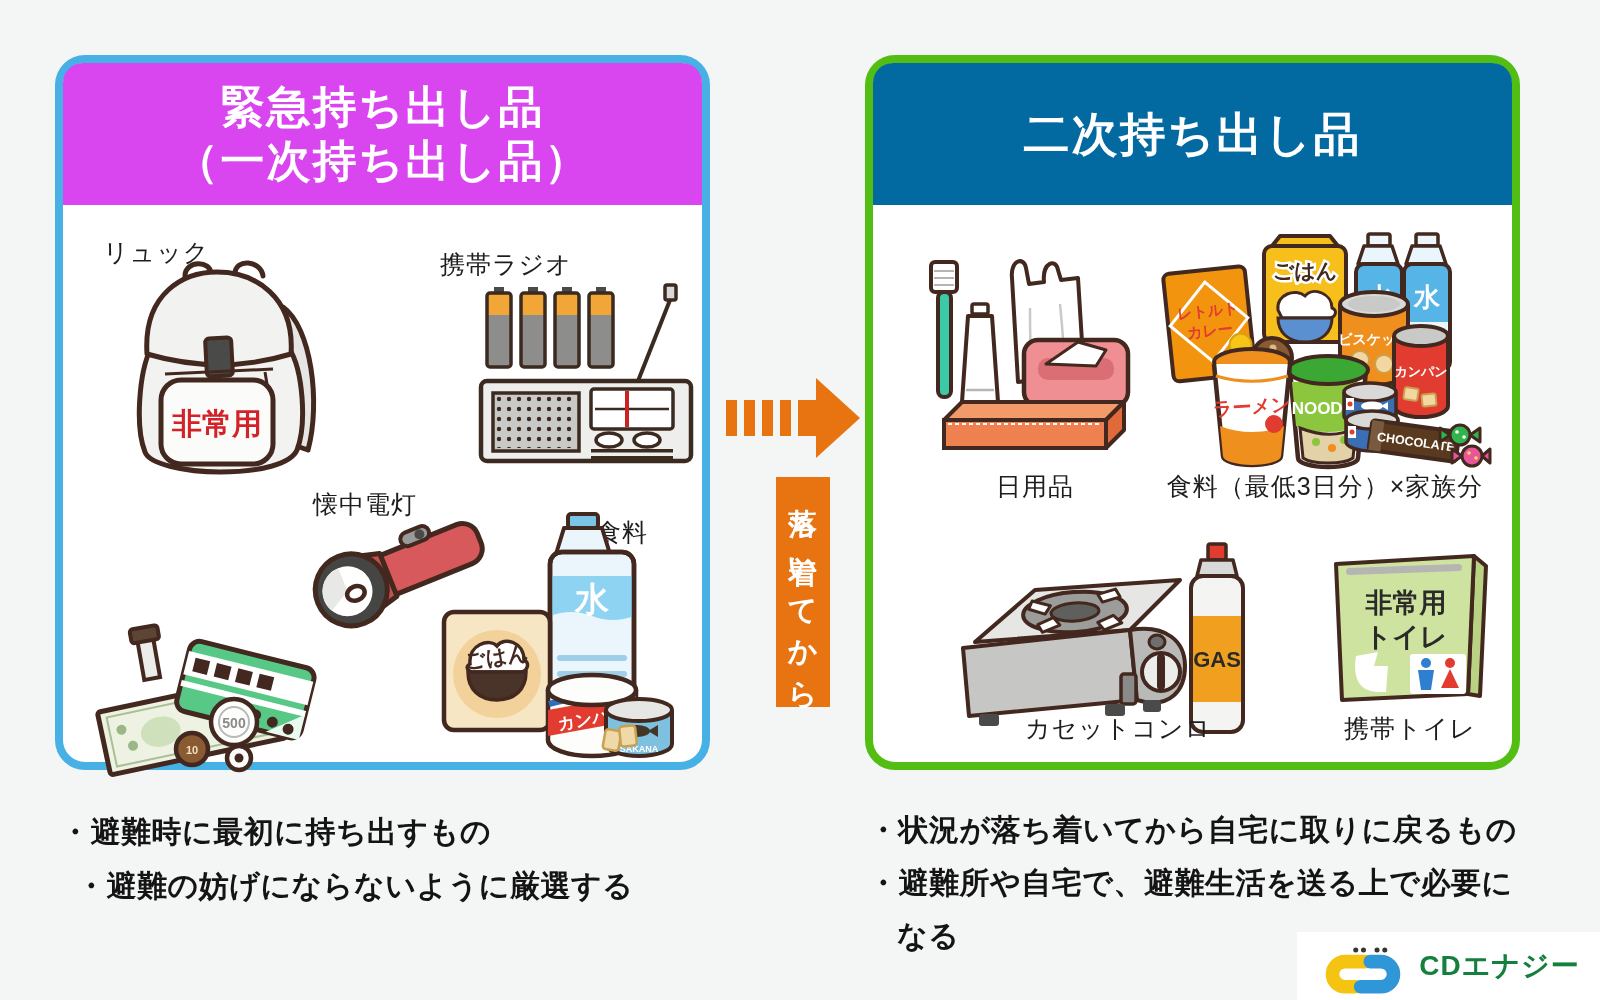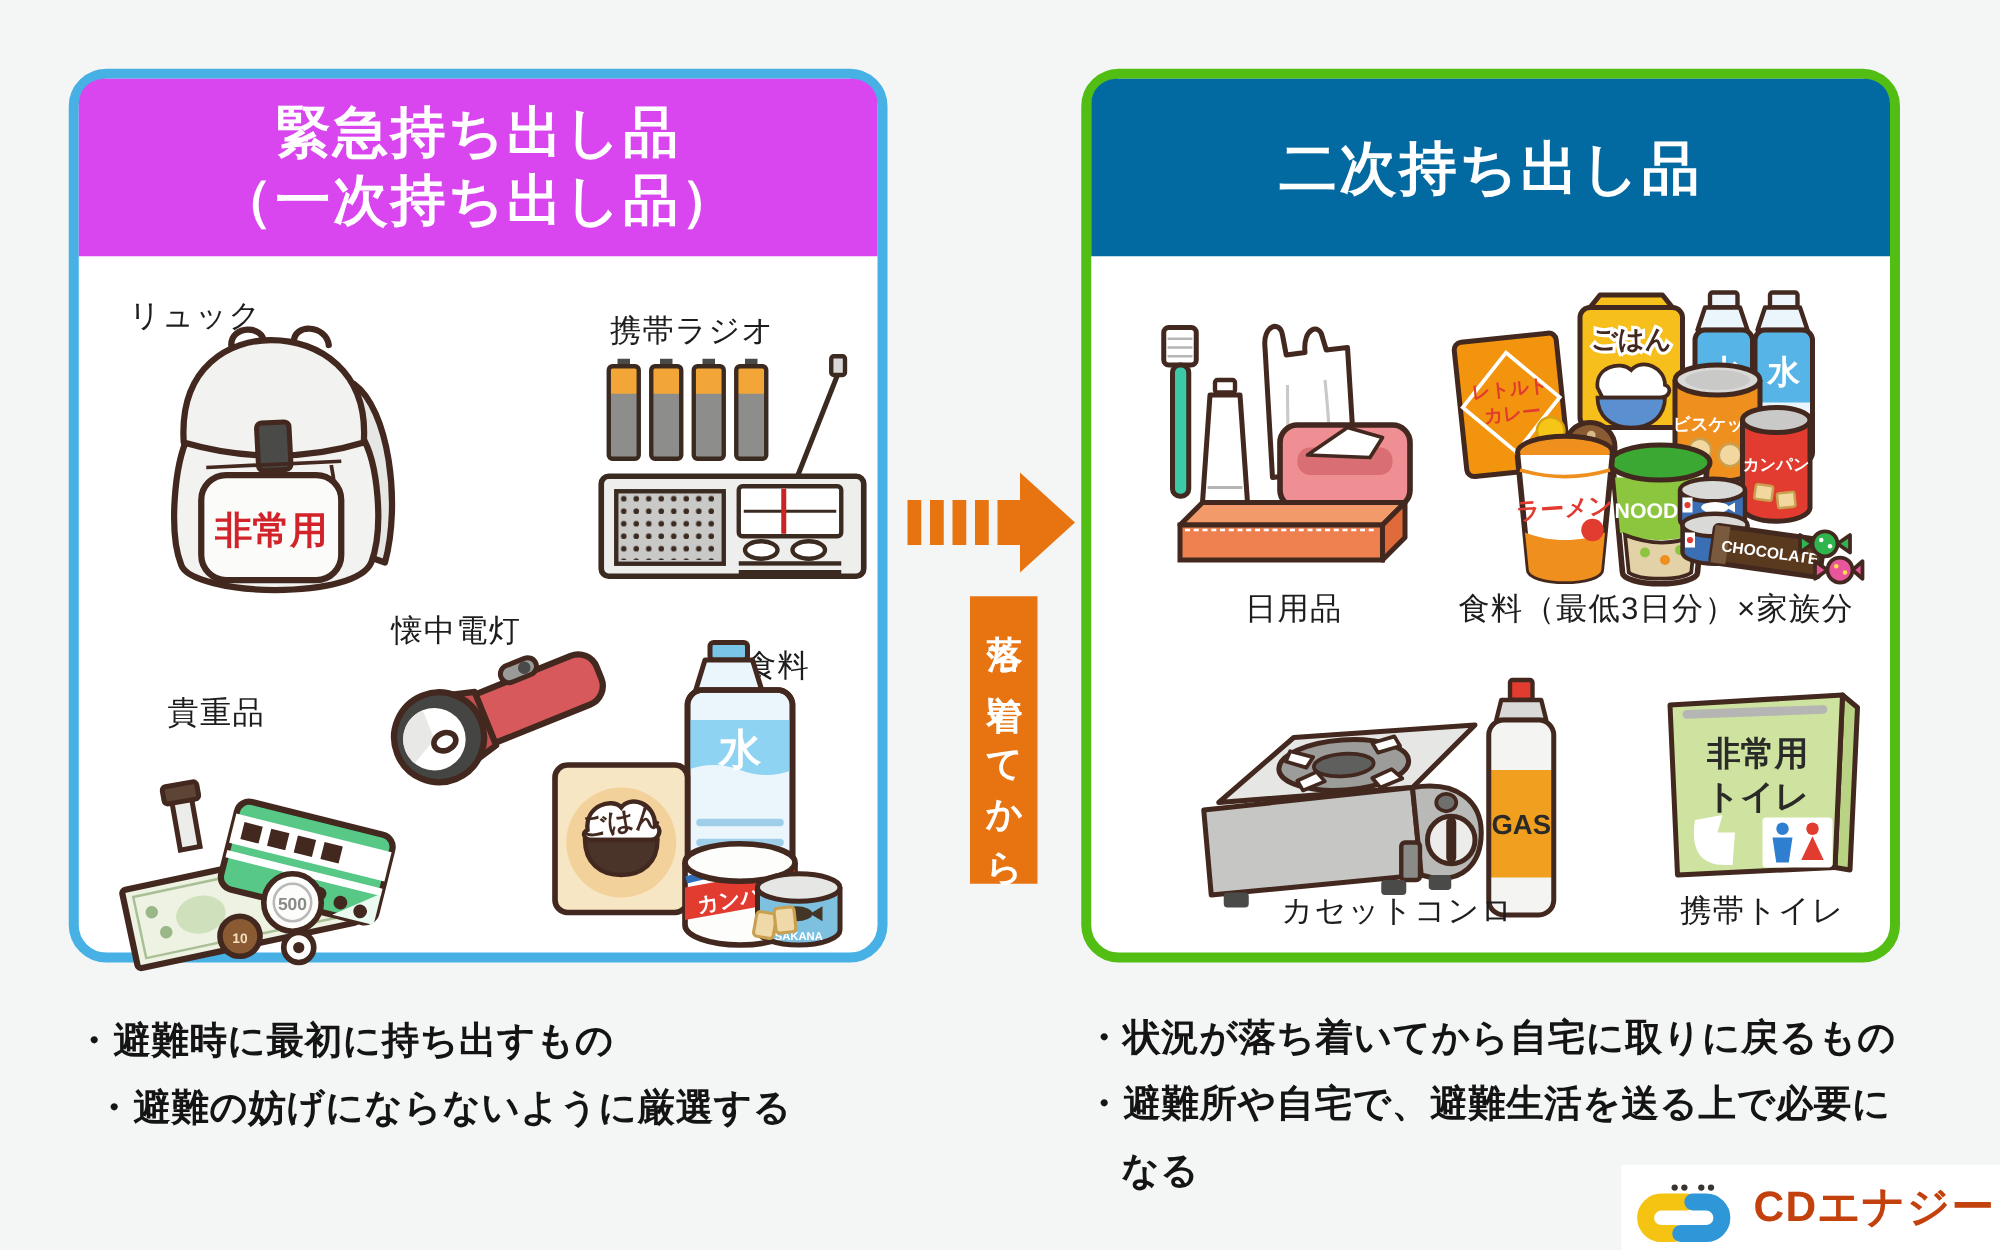--- a/index.html
+++ b/index.html
@@ -31,21 +31,21 @@
           display:flex;align-items:center;justify-content:center;}
   .banner span{writing-mode:vertical-rl;text-orientation:upright;color:#fff;font-size:29px;
                font-weight:bold;letter-spacing:7px;}
 
   
   .note{position:absolute;font-size:30px;font-weight:bold;color:#141414;letter-spacing:0.5px;}
 
   
   .logo-box{position:absolute;left:1297px;top:932px;width:303px;height:68px;background:#fff;
             display:flex;align-items:center;justify-content:center;gap:10px;}
-  .logo-text{font-size:34px;font-weight:bold;color:#c2410c;letter-spacing:1px;}
+  .logo-text{font-size:28px;font-weight:bold;color:#15803d;letter-spacing:1px;}
 </style>
 </head>
 <body>
 
 <section class="panel panel--left">
   <header class="panel__header panel__header--blue">
     <div class="panel__title">
       <div>緊急持ち出し品</div>
       <div>（一次持ち出し品）</div>
     </div>
@@ -59,21 +59,21 @@
   <path d="M70 24 C70 8 96 8 96 22" fill="none" stroke="#42281e" stroke-width="5" stroke-linecap="round"></path>
   <path d="M120 22 C120 6 146 8 148 24" fill="none" stroke="#42281e" stroke-width="5" stroke-linecap="round"></path>
   <path d="M32 102 C28 40 70 20 102 20 C140 20 180 45 176 102 C130 116 80 116 32 102 Z" fill="#f2f2f0" stroke="#42281e" stroke-width="5" stroke-linejoin="round"></path>
   <rect x="91" y="86" width="26" height="38" rx="4" fill="#4a4a48" stroke="#42281e" stroke-width="4" transform="rotate(-3 104 105)"></rect>
   <path d="M150 120 C156 150 154 185 146 205" fill="none" stroke="#42281e" stroke-width="3"></path>
   <rect x="46" y="128" width="112" height="84" rx="20" fill="#fbfbf9" stroke="#42281e" stroke-width="5"></rect>
   <path d="M50 122 L158 117" fill="none" stroke="#42281e" stroke-width="3"></path>
   <text x="102" y="182" font-size="30" fill="#d2232a" text-anchor="middle">非常用</text>
 </svg>
 
-<div class="ill-label abs" style="left:488px;top:248px;">携帯ラジオ</div>
+<div class="ill-label abs" style="left:440px;top:248px;">携帯ラジオ</div>
 <svg class="abs" style="left:475px;top:285px;" width="230" height="182" viewBox="0 0 230 182">
   <defs>
       <pattern id="rdots" width="10" height="10" patternUnits="userSpaceOnUse">
         <circle cx="4" cy="4" r="2.2" fill="#3a2a20"></circle>
       </pattern>
     </defs>
   <g>
     <rect x="19" y="2" width="10" height="7" fill="#4a4a48"></rect>
       <rect x="12" y="8" width="24" height="74" rx="3" fill="#8d8d8b"></rect>
       <rect x="12" y="8" width="24" height="22" fill="#f1a637"></rect>
@@ -113,21 +113,20 @@
     <circle cx="52" cy="67" r="36" fill="#454543" stroke="#42281e" stroke-width="5"></circle>
     <circle cx="48" cy="67" r="25" fill="#ffffff"></circle>
     <path d="M48 42 A25 25 0 0 0 26 79 L48 67 Z" fill="#e8e8e6"></path>
     <ellipse cx="55" cy="72" rx="9" ry="7" fill="#fff" stroke="#42281e" stroke-width="4.5"></ellipse>
     <rect x="116" y="34" width="30" height="14" rx="7" fill="#9a9a98" stroke="#42281e" stroke-width="4"></rect>
     <circle cx="136" cy="41" r="5" fill="#4a4a48"></circle>
   </g>
 </svg>
 
 <div class="ill-label ill-label--center abs" style="left:58px;top:552px;width:230px;line-height:36px;">
-  <div>貴重品</div>
 </div>
 <svg class="abs" style="left:82px;top:625px;" width="235" height="145" viewBox="0 0 235 145">
   <g transform="rotate(-10 66 30)">
     <rect x="58" y="10" width="16" height="44" fill="#ecECEA" stroke="#42281e" stroke-width="4"></rect>
     <rect x="52" y="2" width="28" height="14" rx="3" fill="#5d4434" stroke="#42281e" stroke-width="4"></rect>
   </g>
   <g transform="rotate(-12 110 100)">
     <rect x="20" y="68" width="180" height="64" rx="3" fill="#eef2e2" stroke="#42281e" stroke-width="5"></rect>
     <rect x="28" y="75" width="164" height="50" fill="none" stroke="#a9bf96" stroke-width="2"></rect>
     <ellipse cx="78" cy="100" rx="20" ry="15" fill="#cfe0bd"></ellipse>

